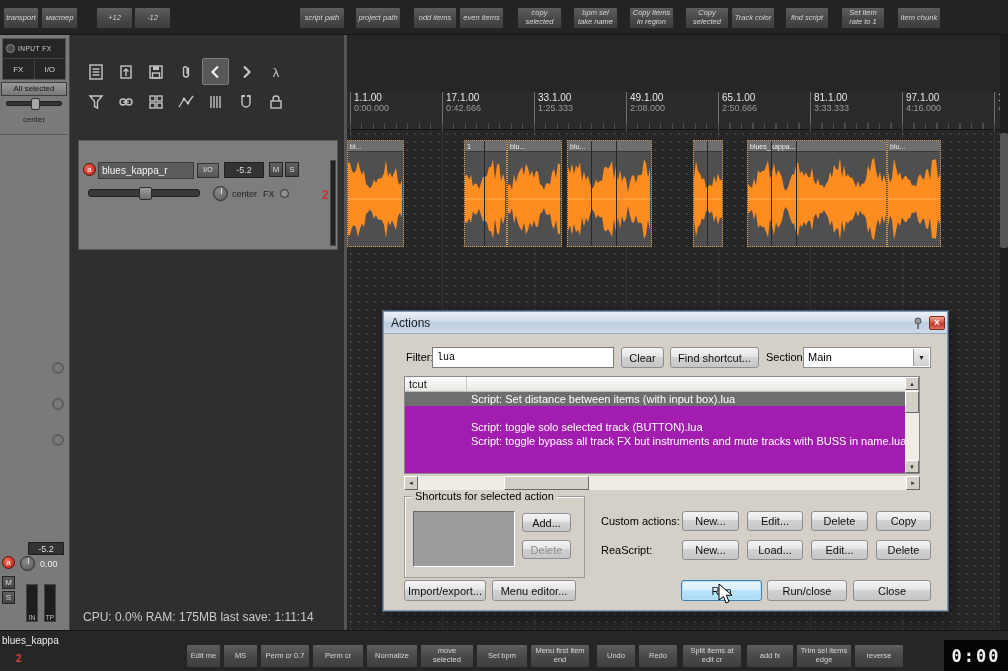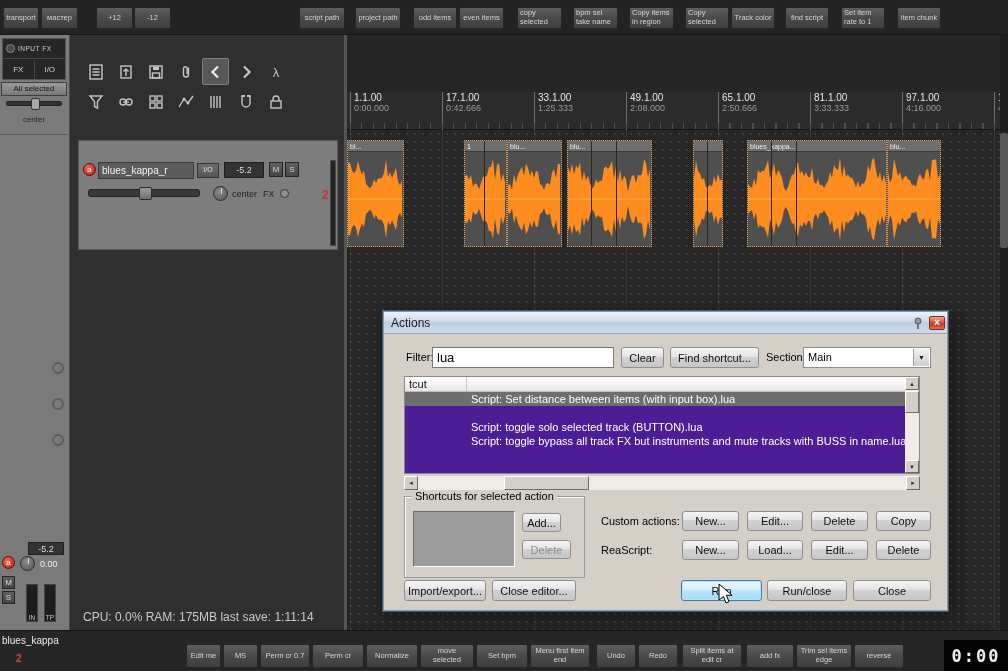--- a/index.html
+++ b/index.html
@@ -3,21 +3,21 @@
 <meta charset="utf-8">
 <style>
   * { margin:0; padding:0; box-sizing:border-box; }
   html,body { width:1008px; height:671px; }
   body { font-family:"Liberation Sans","DejaVu Sans",sans-serif; background:#303030; position:relative; overflow:hidden; }
   .screen { position:absolute; inset:0; width:1008px; height:671px; background:#303030; }
   .abs { position:absolute; }
 
   
   .top-bar { position:absolute; left:0; top:0; width:1008px; height:35px; background:#232323; border-bottom:1px solid #161616; }
-  .tbtn { position:absolute; top:7px; height:22px; background:linear-gradient(#5e5e5e,#484848 55%,#3f3f3f); border:1px solid #262626; border-radius:2px; color:#d6d6d6; font-size:7.5px; line-height:1.15; display:flex; align-items:center; justify-content:center; padding:0 2px; cursor:default; }
+  .tbtn { position:absolute; top:7px; height:22px; background:linear-gradient(#5e5e5e,#484848 55%,#3f3f3f); border:1px solid #262626; border-radius:2px; color:#d6d6d6; font-size:7.5px; line-height:1.15; display:flex; align-items:center; justify-content:center; text-align:center; padding:0 2px; cursor:default;font-style:italic; }
 
   
   .left-col { position:absolute; left:0; top:35px; width:70px; height:595px; background:#7a7a7a; border-right:1px solid #4a4a4a; }
   .fxbox { position:absolute; left:2px; top:3px; width:64px; height:42px; background:#262626; border:1px solid #555; color:#cfcfcf; font-size:7px; }
   .fxbox-row { display:flex; height:20px; border-bottom:1px solid #444; align-items:center; }
   .fx-dot { width:9px; height:9px; border-radius:50%; border:1px solid #888; background:#4a4a4a; margin:0 3px; }
   .fx-cell { flex:1; text-align:center; border-right:1px solid #444; line-height:19px; font-size:8px; }
   .fx-cell:last-child { border-right:none; }
   .allch { position:absolute; left:1px; top:47px; width:66px; height:14px; background:linear-gradient(#9a9a9a,#787878); border:1px solid #3e3e3e; color:#141414; font-size:8px; text-align:center; line-height:12px; }
   .pan-slider { position:absolute; left:6px; top:66px; width:56px; height:5px; background:#333; border:1px solid #222; border-radius:2px; }
@@ -73,28 +73,28 @@
   .corner-glyph { position:absolute; color:#a8a8a8; font-size:11px; }
   .btm-track-label { position:absolute; color:#ececec; font-size:10px; }
 
   
   .dialog { position:absolute; left:383px; top:311px; width:565px; height:300px; background:#d4d0c8; border:1px solid #8098b0; box-shadow:0 0 0 1px #46586a, 3px 5px 14px rgba(0,0,0,0.45); z-index:50; font-size:11px; color:#000; }
   .dlg-titlebar { position:absolute; left:0; top:0; width:100%; height:22px; background:linear-gradient(#eaf1fa,#cdd9ea 49%,#bccde2 50%,#cfdaeb); border-bottom:1px solid #97a9bd; }
   .dlg-title { position:absolute; left:7px; top:4px; font-size:12px; color:#1c1c1c; }
   .dlg-pin { position:absolute; left:527px; top:4px; width:14px; height:14px; }
   .dlg-close { position:absolute; left:545px; top:4px; width:16px; height:14px; background:linear-gradient(#f2a492,#d65d4a 40%,#c13a28 60%,#d9715f); border:1px solid #8a2a1a; border-radius:2px; color:#fff; font-size:10px; font-weight:bold; text-align:center; line-height:12px; }
   .dlg-label { position:absolute; font-size:11px; color:#000; }
-  .dlg-input { position:absolute; background:#fff; border:1px solid #7a7a7a; font-size:13px; padding:2px 4px; font-family:Liberation Sans, sans-serif; }
+  .dlg-input { position:absolute; background:#fff; border:1px solid #7a7a7a; font-size:10px; padding:2px 4px; font-family:Liberation Mono, monospace; }
   .wbtn { position:absolute; background:linear-gradient(#f5f5f5,#e5e5e5 45%,#d2d2d2 46%,#c6c6c6); border:1px solid #8e8e8e; border-radius:3px; font-size:11px; color:#111; display:flex; align-items:center; justify-content:center; cursor:default; }
   .wbtn.default { border-color:#3c7fb1; background:linear-gradient(#eaf6fd,#d9f0fc 45%,#bee6fd 46%,#a7d9f5); box-shadow:inset 0 0 0 1px #b7e2f5; }
   .wbtn.disabled { color:#8d8d8d; }
   .combo { position:absolute; background:#fff; border:1px solid #8e8e8e; }
   .combo-text { position:absolute; left:4px; top:3px; font-size:11px; }
   .combo-arrow { position:absolute; right:1px; top:1px; bottom:1px; width:16px; background:linear-gradient(#f0f0f0,#cfcfcf); border-left:1px solid #9a9a9a; font-size:7px; color:#222; display:flex; align-items:center; justify-content:center; }
-  .alist { position:absolute; left:20px; top:64px; width:516px; height:98px; background:#4c1d95; border:1px solid #888; overflow:hidden; }
+  .alist { position:absolute; left:20px; top:64px; width:516px; height:98px; background:#a21caf; border:1px solid #888; overflow:hidden; }
   .alist-header { position:absolute; left:0; top:0; width:100%; height:15px; background:linear-gradient(#ffffff,#e9e7e2); border-bottom:1px solid #bdbdbd; display:flex; }
   .alist-hcell { font-size:11px; color:#111; padding:1px 4px; border-right:1px solid #c8c8c8; overflow:hidden; white-space:nowrap; }
   .alist-row { position:absolute; left:0; width:100%; height:14px; color:#fff; font-size:11px; line-height:14px; padding-left:66px; white-space:nowrap; overflow:hidden; }
   .alist-row.selected { background:#6e6e6e; }
   .sb { background:#efece6; }
   .sb-btn { position:absolute; background:#d4d0c8; border:1px solid; border-color:#fff #6a6a6a #6a6a6a #fff; font-size:6px; color:#333; display:flex; align-items:center; justify-content:center; }
   .sb-thumb { position:absolute; background:#d4d0c8; border:1px solid; border-color:#fff #6a6a6a #6a6a6a #fff; }
   .groupbox { position:absolute; left:20px; top:184px; width:181px; height:82px; border:1px solid #9a9a9a; box-shadow:inset 1px 1px 0 #fff; }
   .legend { position:absolute; top:-7px; left:7px; background:#d4d0c8; padding:0 3px; font-size:11px; }
   .shortcut-listbox { position:absolute; left:8px; top:14px; width:102px; height:56px; background:#9c9c9c; border:1px solid; border-color:#6a6a6a #fff #fff #6a6a6a; }
@@ -418,38 +418,38 @@
 
     <div class="sb" style="position:absolute;left:20px;top:164px;width:516px;height:14px">
       <div class="sb-btn" style="left:0;top:0;width:14px;height:14px">◄</div>
       <div class="sb-thumb" style="left:100px;top:0;width:85px;height:14px"></div>
       <div class="sb-btn" style="right:0;top:0;width:14px;height:14px">►</div>
     </div>
 
     <div class="groupbox">
       <span class="legend">Shortcuts for selected action</span>
       <div class="shortcut-listbox"></div>
-      <div class="wbtn" style="left:117px;top:16px;width:39px;height:19px">Add...</div>
+      <div class="wbtn" style="left:117px;top:16px;width:49px;height:19px">Add...</div>
       <div class="wbtn disabled" style="left:117px;top:43px;width:49px;height:19px">Delete</div>
     </div>
 
     <div class="dlg-label" style="left:217px;top:203px">Custom actions:</div>
     <div class="wbtn" style="left:298px;top:199px;width:57px;height:20px">New...</div>
     <div class="wbtn" style="left:363px;top:199px;width:56px;height:20px">Edit...</div>
     <div class="wbtn" style="left:427px;top:199px;width:57px;height:20px">Delete</div>
     <div class="wbtn" style="left:492px;top:199px;width:55px;height:20px">Copy</div>
 
     <div class="dlg-label" style="left:217px;top:232px">ReaScript:</div>
     <div class="wbtn" style="left:298px;top:228px;width:57px;height:20px">New...</div>
     <div class="wbtn" style="left:363px;top:228px;width:56px;height:20px">Load...</div>
     <div class="wbtn" style="left:427px;top:228px;width:57px;height:20px">Edit...</div>
     <div class="wbtn" style="left:492px;top:228px;width:55px;height:20px">Delete</div>
 
     <div class="wbtn" style="left:20px;top:268px;width:82px;height:21px">Import/export...</div>
-    <div class="wbtn" style="left:108px;top:268px;width:84px;height:21px">Close editor...</div>
+    <div class="wbtn" style="left:108px;top:268px;width:84px;height:21px">Menu editor...</div>
     <div class="wbtn default" style="left:297px;top:268px;width:81px;height:21px">Run</div>
     <div class="wbtn" style="left:383px;top:268px;width:80px;height:21px">Run/close</div>
     <div class="wbtn" style="left:469px;top:268px;width:78px;height:21px">Close</div>
   </div>
 
   <svg class="cursor" style="left:718px;top:583px" width="18" height="24">
     <path d="M1 1 L1 17 L5.5 13.5 L8 20 L11 18.7 L8.4 12.3 L14 12.3 Z" fill="#fff" stroke="#000" stroke-width="1"></path>
   </svg>
 
 </div>

